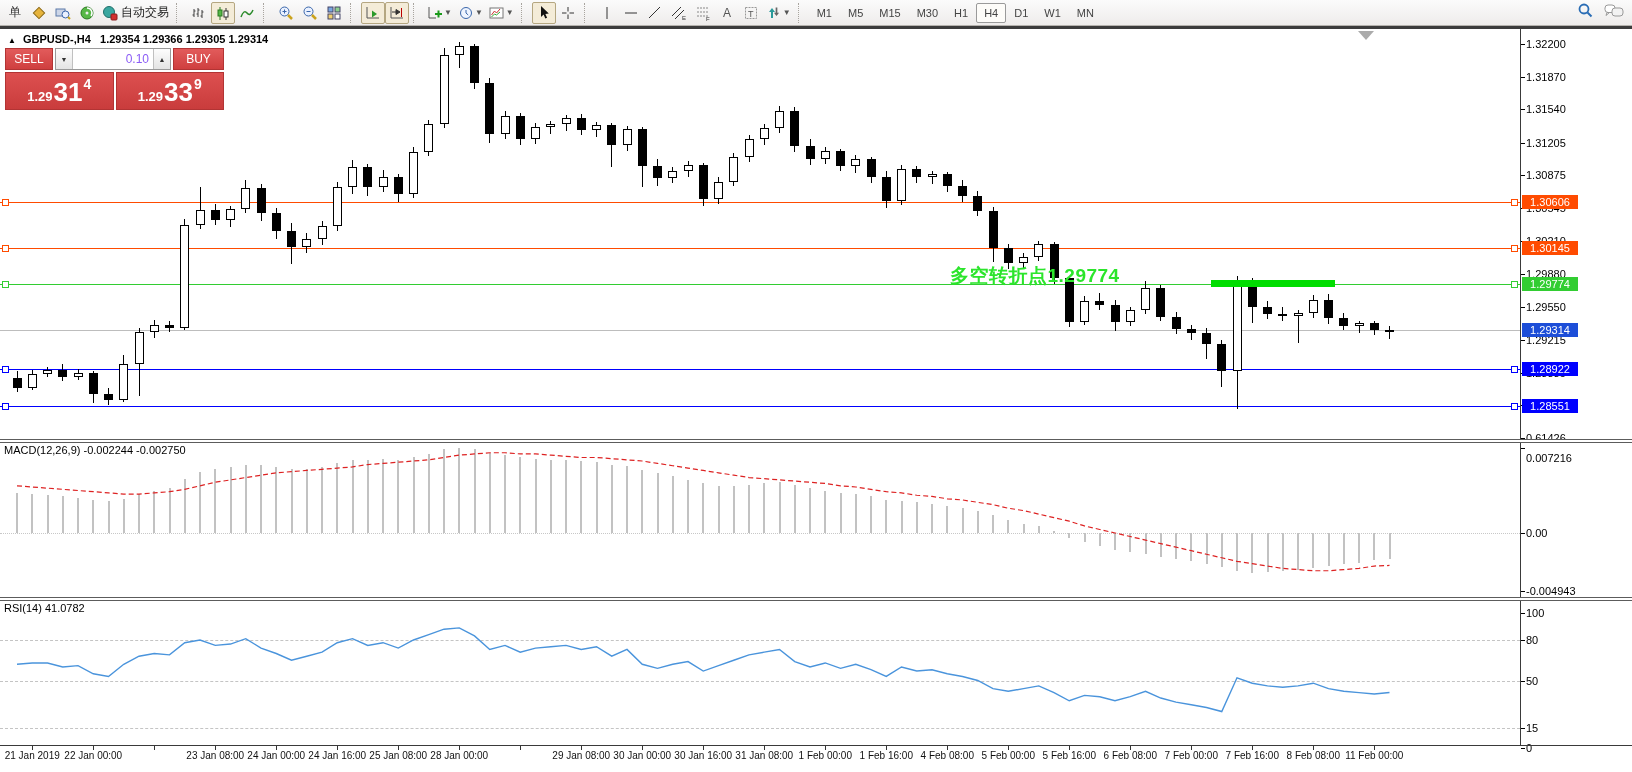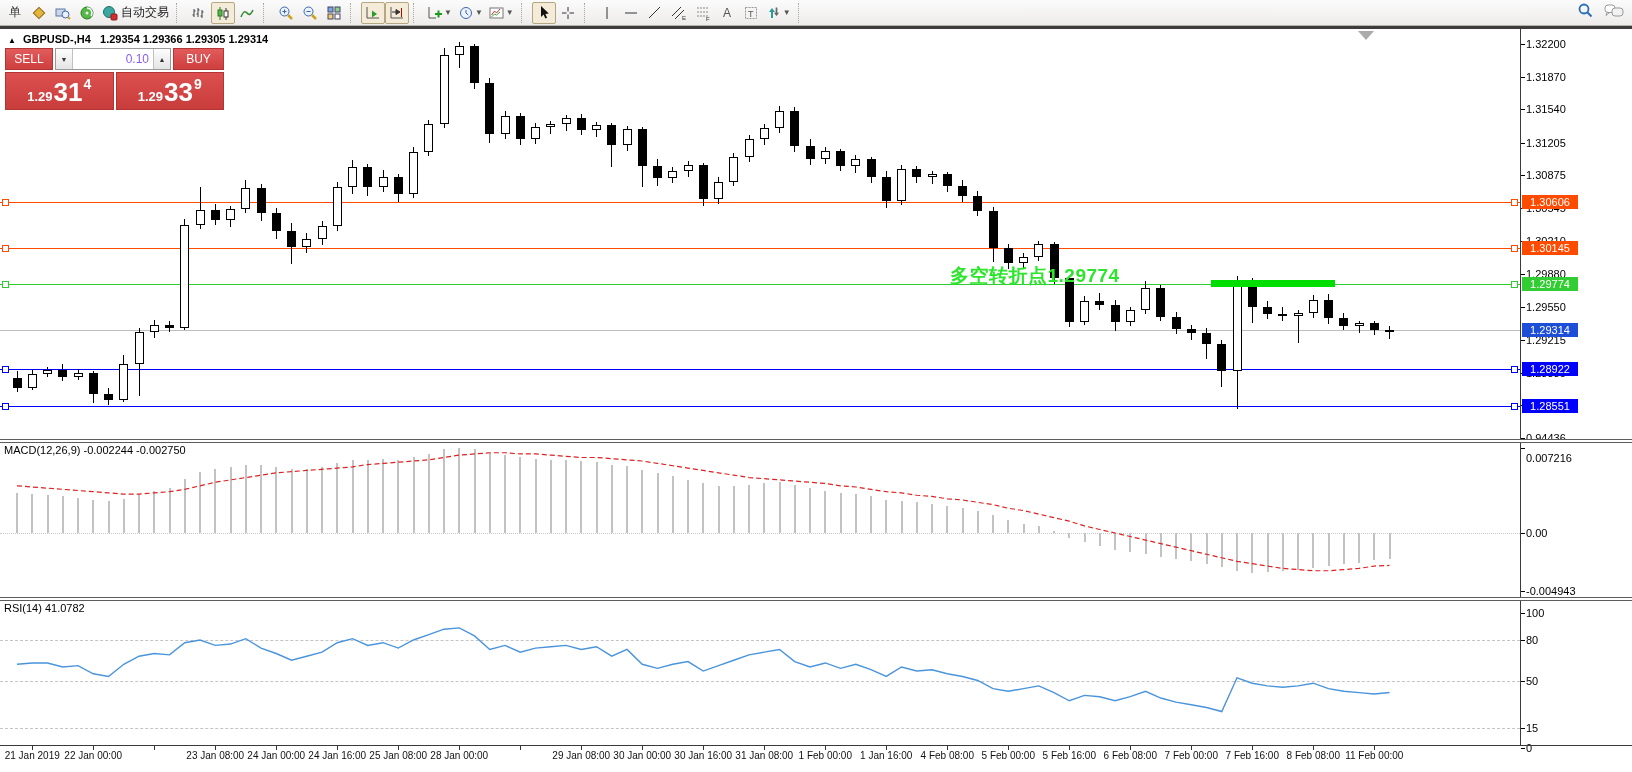--- a/index.html
+++ b/index.html
@@ -102,21 +102,21 @@
     <div class="plab" style="top: 267.958px;">1.29880</div>
     <div class="ptick" style="top: 306.668px;"></div>
     <div class="plab" style="top: 300.668px;">1.29550</div>
     <div class="ptick" style="top: 339.873px;"></div>
     <div class="plab" style="top: 333.873px;">1.29215</div>
     <div class="ptick" style="top: 372.583px;"></div>
     <div class="plab" style="top: 366.583px;">1.28885</div>
     <div class="ptick" style="top: 405.292px;"></div>
     <div class="plab" style="top: 399.292px;">1.28555</div>
     <div class="ptick" style="top: 438.002px;"></div>
-    <div class="plab" style="top: 432.002px;">0.94436</div>
+    <div class="plab" style="top: 432.002px;">0.61426</div>
     <div class="wick" style="left: 16.5px; top: 371.096px; height: 20.8152px;"></div>
     <div class="body bear" style="left: 12.5px; top: 378.034px; height: 9.912px;"></div>
     <div class="wick" style="left: 31.75px; top: 370.105px; height: 19.824px;"></div>
     <div class="body bull" style="left: 27.75px; top: 374.07px; height: 13.8768px;"></div>
     <div class="wick" style="left: 47px; top: 367.131px; height: 9.912px;"></div>
     <div class="body bull" style="left: 43px; top: 370.105px; height: 3.9648px;"></div>
     <div class="wick" style="left: 62.25px; top: 364.158px; height: 16.8504px;"></div>
     <div class="body bear" style="left: 58.25px; top: 370.105px; height: 6.9384px;"></div>
     <div class="wick" style="left: 77.5px; top: 369.114px; height: 10.9032px;"></div>
     <div class="body bull" style="left: 73.5px; top: 373.078px; height: 3.9648px;"></div>
@@ -434,21 +434,21 @@
     <div class="tlab" style="left: 581.25px;">29 Jan 08:00</div>
     <div class="ttick" style="left: 642.25px;"></div>
     <div class="tlab" style="left: 642.25px;">30 Jan 00:00</div>
     <div class="ttick" style="left: 703.25px;"></div>
     <div class="tlab" style="left: 703.25px;">30 Jan 16:00</div>
     <div class="ttick" style="left: 764.25px;"></div>
     <div class="tlab" style="left: 764.25px;">31 Jan 08:00</div>
     <div class="ttick" style="left: 825.25px;"></div>
     <div class="tlab" style="left: 825.25px;">1 Feb 00:00</div>
     <div class="ttick" style="left: 886.25px;"></div>
-    <div class="tlab" style="left: 886.25px;">1 Jan 16:00</div>
+    <div class="tlab" style="left: 886.25px;">1 Feb 16:00</div>
     <div class="ttick" style="left: 947.25px;"></div>
     <div class="tlab" style="left: 947.25px;">4 Feb 08:00</div>
     <div class="ttick" style="left: 1008.25px;"></div>
     <div class="tlab" style="left: 1008.25px;">5 Feb 00:00</div>
     <div class="ttick" style="left: 1069.25px;"></div>
     <div class="tlab" style="left: 1069.25px;">5 Feb 16:00</div>
     <div class="ttick" style="left: 1130.25px;"></div>
     <div class="tlab" style="left: 1130.25px;">6 Feb 08:00</div>
     <div class="ttick" style="left: 1191.25px;"></div>
     <div class="tlab" style="left: 1191.25px;">7 Feb 00:00</div>
@@ -620,20 +620,31 @@
       </svg>
     </span>
   <span class="tbtn">
       <svg width="16" height="16">
         <path d="M5 13V7H3l3-4 3 4H7v6z" fill="#2a9a9a"></path>
         <path d="M11 3v6h2l-3 4-3-4h2V3z" fill="#666" transform="translate(2,0) scale(0.85)"></path>
       </svg>
       <span class="caret">▼</span>
     </span>
   <span class="grip"></span>
+  <span id="tf-box" style="display:flex;align-items:center;">
+      <span class="tf">M1</span>
+      <span class="tf">M5</span>
+      <span class="tf">M15</span>
+      <span class="tf">M30</span>
+      <span class="tf">H1</span>
+      <span class="tf sel">H4</span>
+      <span class="tf">D1</span>
+      <span class="tf">W1</span>
+      <span class="tf">MN</span>
+    </span>
   <span id="right-icons">
     <span><svg width="17" height="17">
           <circle cx="7" cy="7" r="4.5" fill="none" stroke="#2a6db5" stroke-width="1.8"></circle>
           <line x1="10.5" y1="10.5" x2="14.5" y2="14.5" stroke="#2a6db5" stroke-width="2"></line>
         </svg></span>
     <span><svg width="20" height="16">
           <rect rx="3" x="1" y="2" width="10" height="7.5" fill="#fff" stroke="#999"></rect>
           <path d="M3 9.5l-1 3 3.5-3z" fill="#fff" stroke="#999"></path>
           <rect rx="3" x="8" y="5" width="11" height="8" fill="#f2f2f2" stroke="#999"></rect>
         </svg></span>

